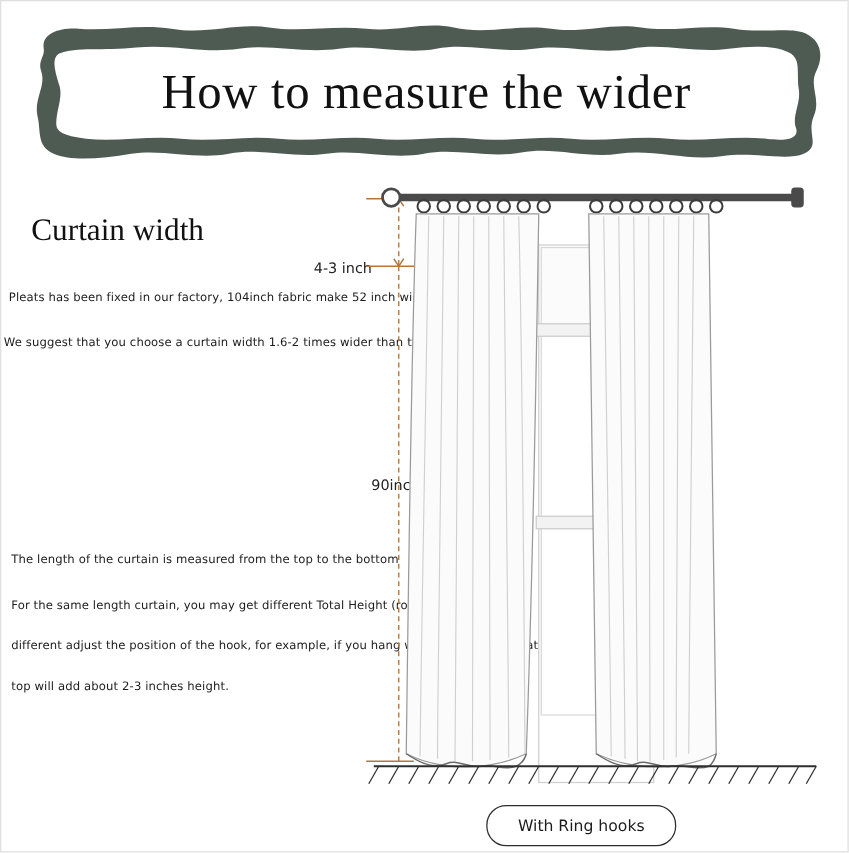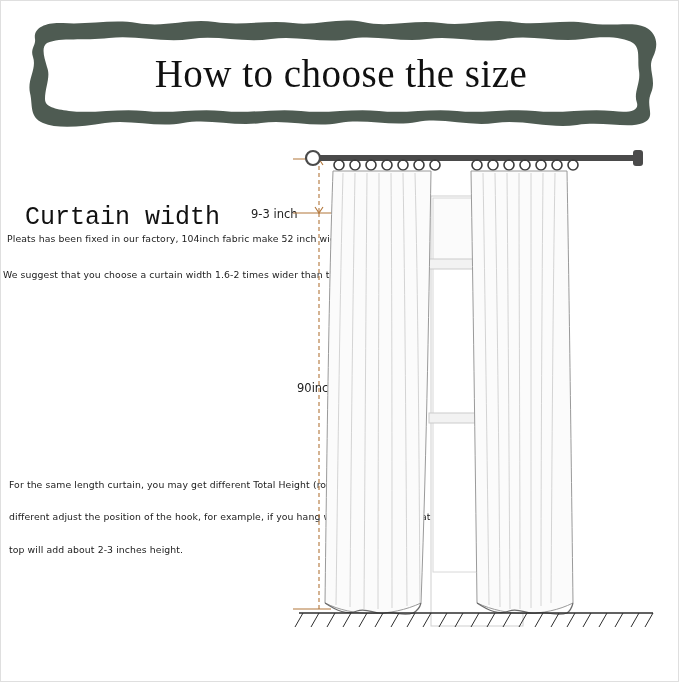--- a/index.html
+++ b/index.html
@@ -45,26 +45,25 @@
     font-family: "Liberation Serif", serif;
     font-size: 39px;
     color: #111111;
     letter-spacing: 0.5px;
     text-align: center;
   }
 
   
   .heading {
     position: absolute;
-    font-family: Liberation Mono, monospace;
+    font-family: Liberation Serif, serif;
     font-size: 25px;
     color: #111111;
     letter-spacing: 0px;
     white-space: nowrap;
-    margin-top: 32px;
   }
   #heading-width { left: 24px; top: 170px; }
   #heading-length { left: 14px; top: 352px; }
 
   .body-line {
     position: absolute;
     font-family: "DejaVu Sans", sans-serif;
     font-size: 9.3px;
     color: #1b1b1b;
     white-space: nowrap;
@@ -136,33 +135,34 @@
                C374,114 348,105 322,110 C296,115 270,106 244,110 C218,114 192,105 166,110
                C140,115 114,106 88,110 C64,114 40,116 26,110 C12,104 16,92 13,80 C10,66 20,56 16,44
                C13,36 19,32 18,26 Z" fill="#4e5b52"></path>
       <path d="M30,30 C44,24 66,28 92,25 C120,22 146,30 174,26 C200,22 226,30 254,26
                C280,22 306,31 332,26 C358,21 384,30 410,26 C436,22 462,31 488,26 C514,21 540,30 566,26
                C588,23 606,24 616,30 C624,36 620,46 622,58 C624,70 616,80 620,90 C622,98 612,100 596,98
                C570,95 544,101 518,98 C492,95 466,101 440,98 C414,95 388,101 362,98
                C336,95 310,101 284,98 C258,95 232,101 206,98 C180,95 154,101 128,98
                C102,95 76,101 52,98 C38,96 28,94 28,86 C28,74 34,64 30,54 C27,44 24,34 30,30 Z" fill="#ffffff"></path>
     </svg>
-    <div id="banner-title">How to choose the size</div>
+    <div id="banner-title">How to measure the wider</div>
   </div>
 
   <div class="heading" id="heading-width">Curtain width</div>
   <div class="body-line" id="wline1">Pleats has been fixed in our factory, 104inch fabric make 52 inch width curtain</div>
   <div class="body-line" id="wline2">We suggest that you choose a curtain width 1.6-2 times wider than the width of the pole</div>
 
+  <div class="body-line" id="lline1">The length of the curtain is measured from the top to the bottom</div>
   <div class="body-line" id="lline2">For the same length curtain, you may get different Total Height (rod to bottom) with</div>
   <div class="body-line" id="lline3">different adjust the position of the hook, for example, if you hang with hook, the rings at the</div>
   <div class="body-line" id="lline4">top will add about 2-3 inches height.</div>
   <div class="body-line" id="lline5"></div>
 
-  <div class="dim-label" id="label-23">9-3 inch</div>
+  <div class="dim-label" id="label-23">4-3 inch</div>
   <div class="dim-label" id="label-90">90inch</div>
 
   <div id="diagram">
     <svg width="390" height="500" viewBox="0 0 390 500" xmlns="http://www.w3.org/2000/svg" aria-hidden="true">
 
       <g>
         <rect x="150" y="55" width="92" height="430" fill="#ffffff" stroke="#cfcfcf" stroke-width="1"></rect>
         <rect x="152" y="57" width="88" height="64" fill="#fbfbfb" stroke="#d8d8d8" stroke-width="1"></rect>
         <rect x="152" y="126" width="88" height="150" fill="#ffffff" stroke="#d8d8d8" stroke-width="1"></rect>
         <rect x="152" y="281" width="88" height="150" fill="#ffffff" stroke="#d8d8d8" stroke-width="1"></rect>
@@ -255,14 +255,17 @@
           <line x1="310" y1="472" x2="302" y2="486"></line>
             <line x1="326" y1="472" x2="318" y2="486"></line>
           <line x1="342" y1="472" x2="334" y2="486"></line>
             <line x1="358" y1="472" x2="350" y2="486"></line>
           <line x1="372" y1="472" x2="364" y2="486"></line>
         </g>
       </g>
     </svg>
   </div>
 
+  <div id="pill">
+    <span>With Ring hooks</span>
+  </div>
 
 </div>
 
 </body></html>

